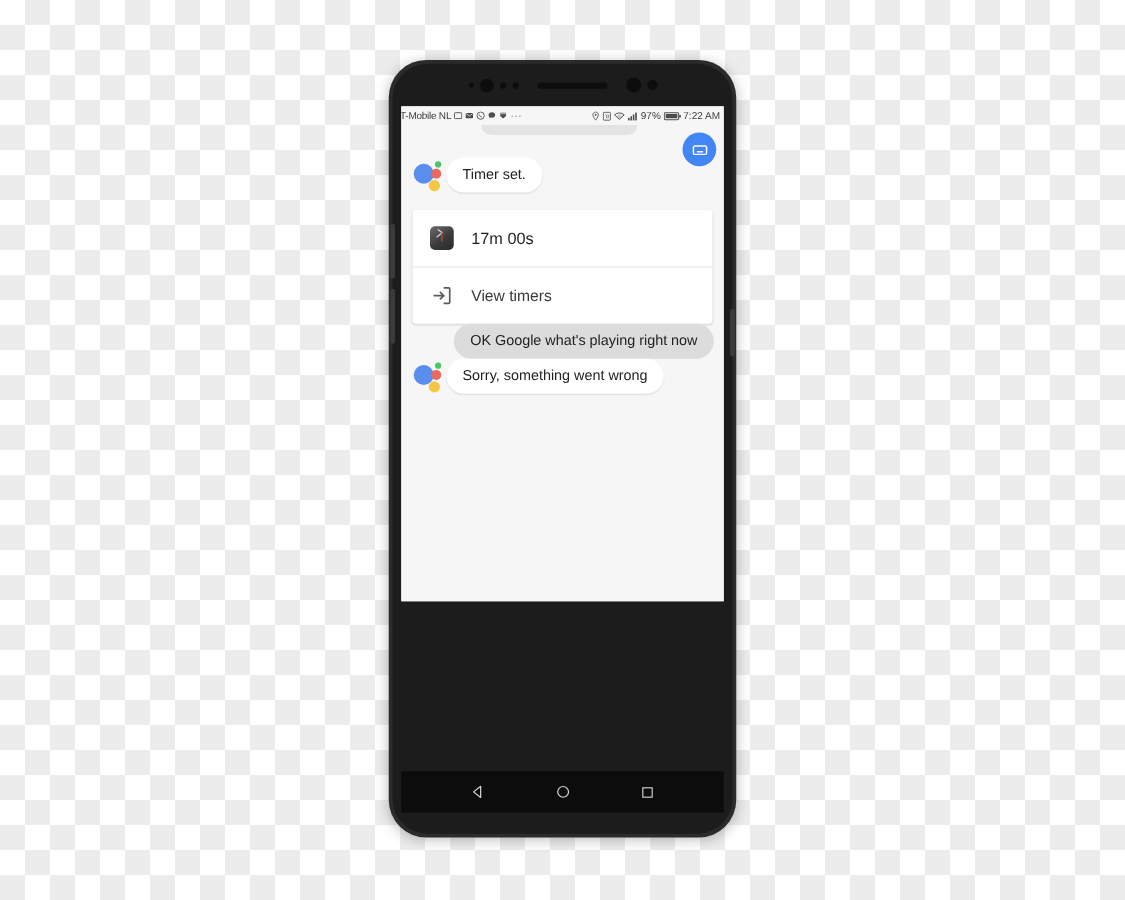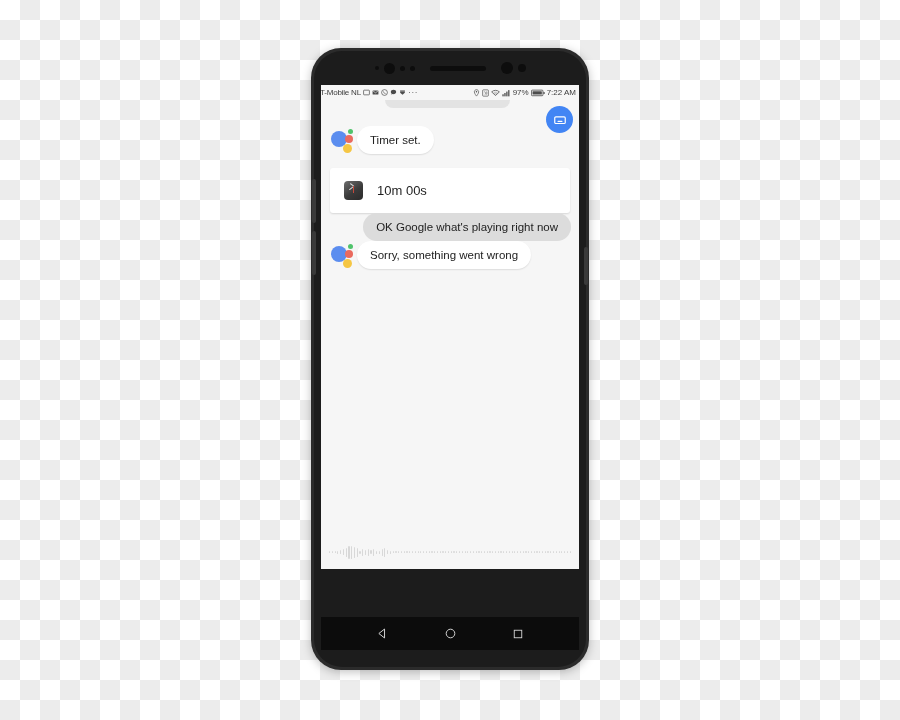--- a/index.html
+++ b/index.html
@@ -73,21 +73,21 @@
     width: 56px; height: 5px;
     background: #0d0d0d;
     border-radius: 3px;
     margin: 0 10px;
   }
 
   
   #screen {
     position: absolute;
     left: 7px; top: 34px;
-    width: 258px; height: 484px;
+    width: 258px; height: 396px;
     background: #f6f6f6;
     overflow: hidden;
   }
 
   
   #status-bar {
     height: 15px;
     display: flex;
     align-items: center;
     font-size: 8px;
@@ -431,21 +431,30 @@
             <div class="bubble-white">Timer set.</div>
           </div>
 
           <div id="timer-card">
             <div class="card-row">
               <span class="clock-ico">
                 <span class="hand-a"></span>
                   <span class="hand-b"></span>
                   <span class="redneedle"></span>
               </span>
-              <span class="card-text">10m 00s</span>
+              <span class="card-text">17m 00s</span>
+            </div>
+            <div class="card-row">
+              <span class="view-ico">
+                <svg width="19" height="19" viewBox="0 0 20 20">
+                  <path d="M11.5 3.5h4.2a0.9 0.9 0 0 1 0.9 0.9v11.2a0.9 0.9 0 0 1-0.9 0.9h-4.2" fill="none" stroke="#5a5a5a" stroke-width="1.4"></path>
+                  <path d="M3 10h8.2M8.3 6.8 11.6 10l-3.3 3.2" fill="none" stroke="#5a5a5a" stroke-width="1.4"></path>
+                </svg>
+              </span>
+              <span class="card-text small">View timers</span>
             </div>
           </div>
 
 
 
           <div class="row row-user">
             <div class="bubble-grey">OK Google what's playing right now</div>
           </div>
 
           <div class="row row-assistant" style="margin-bottom:14px;">

